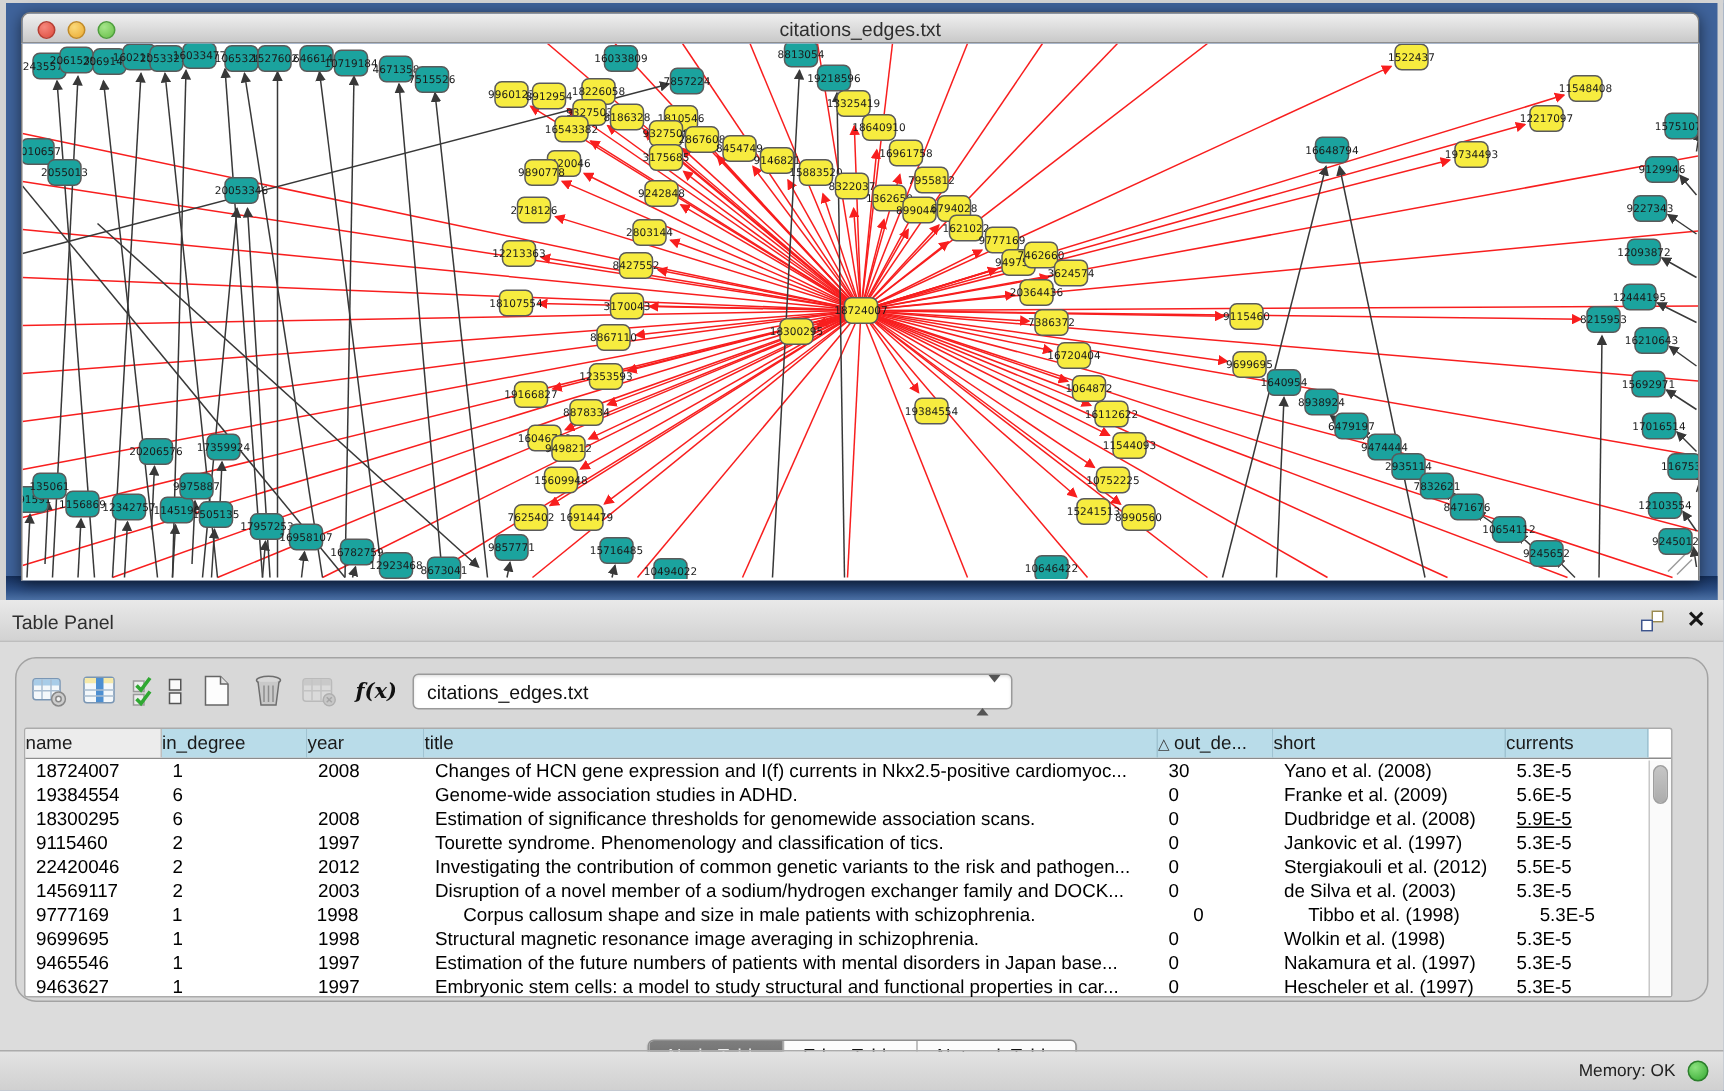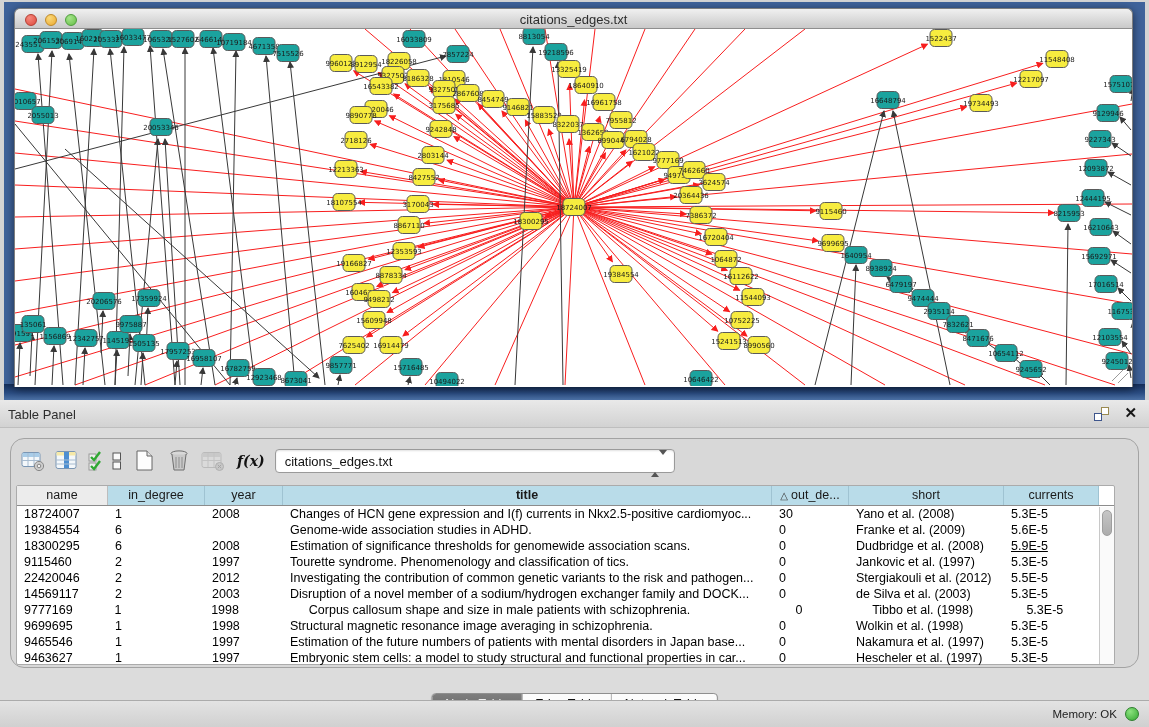--- a/index.html
+++ b/index.html
@@ -54,21 +54,21 @@
   .combo .val { position:absolute; left:9px; top:4px; font-size:13px; color:#111; }
   .combo .arrows { position:absolute; right:7px; top:5px; }
   .combo .arrows .up { width:0; height:0; border-left:4px solid transparent; border-right:4px solid transparent;
                        border-bottom:5px solid #555; margin-bottom:3px; }
   .combo .arrows .dn { width:0; height:0; border-left:4px solid transparent; border-right:4px solid transparent;
                        border-top:5px solid #555; }
 
   .tp-table { position:absolute; left:5px; top:46px; width:1099px; height:180px; background:#FFF;
               border:1px solid #ABABAB; border-radius:2px; }
   .thead { display:flex; height:20px; border-bottom:1px solid #8C8C8C; }
-  .th { font-size:12.5px; color:#1A1A1A; text-align:center; line-height:19px;
+  .th { font-size:12.5px; color:#1A1A1A; line-height:19px;
         background:#B9DCE9; border-right:1px solid #9FC3D2; overflow:hidden; white-space:nowrap; }
   .th.gray { background:#ECECEC; border-right:1px solid #BDBDBD; }
   .sortglyph { font-size:10px; color:#3A3A3A; margin-right:3px; }
   .tbody .trow { display:flex; height:16px; }
   .td { font-size:12.5px; color:#000; line-height:16px; padding-left:7px; overflow:hidden;
         white-space:nowrap; }
   .vscroll { position:absolute; right:0; top:21px; width:15px; bottom:0; background:#FAFAFA;
              border-left:1px solid #C8C8C8; }
   .vthumb { position:absolute; left:2px; top:3px; width:10px; height:26px; border-radius:5px;
             background:linear-gradient(#C6C6C6,#ACACAC); border:1px solid #9E9E9E; }
@@ -599,21 +599,21 @@
           <span class="val">citations_edges.txt</span>
           <span class="arrows"><span class="up"></span><span class="dn"></span></span>
         </div>
       </div>
 
       <div class="tp-table">
         <div class="thead" id="thead">
             <div class="th gray" style="width: 91px;">name</div>
             <div class="th" style="width: 97px;">in_degree</div>
             <div class="th" style="width: 78px;">year</div>
-            <div class="th" style="width: 489px; font-weight: bold;">title</div>
+            <div class="th" style="width: 489px;">title</div>
             <div class="th" style="width: 77px;"><span class="sortglyph">△</span>out_de...</div>
             <div class="th" style="width: 155px;">short</div>
             <div class="th" style="width: 95px;">currents</div>
           </div>
         <div class="tbody" id="tbody">
             <div class="trow">
               <div class="td" style="width: 91px;">18724007</div>
               <div class="td" style="width: 97px;">1</div>
               <div class="td" style="width: 78px;">2008</div>
               <div class="td" style="width: 489px;">Changes of HCN gene expression and I(f) currents in Nkx2.5-positive cardiomyoc...</div>

